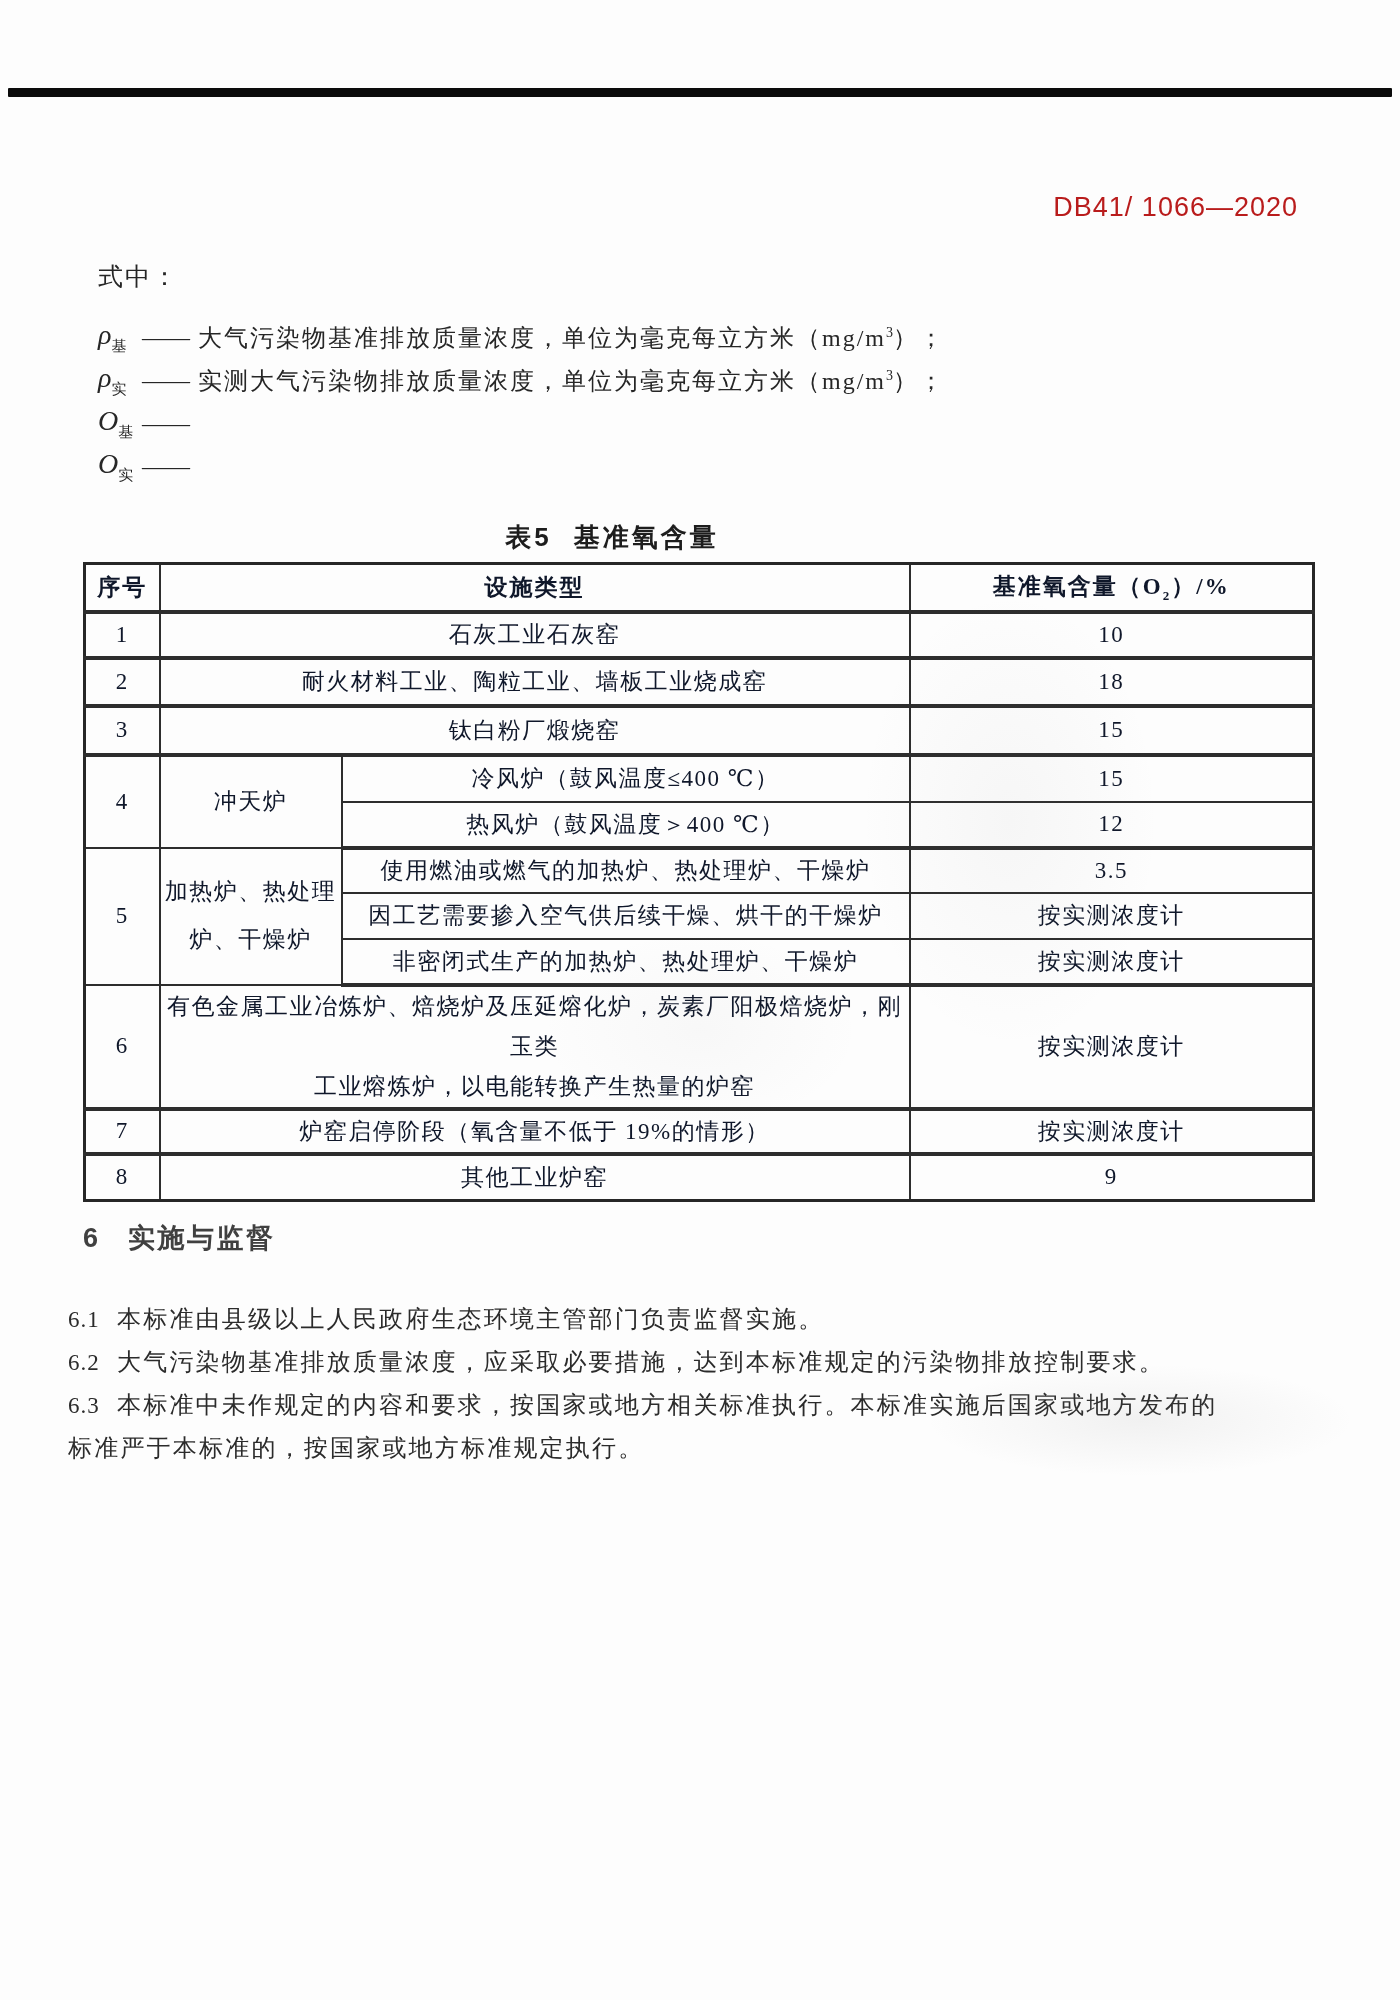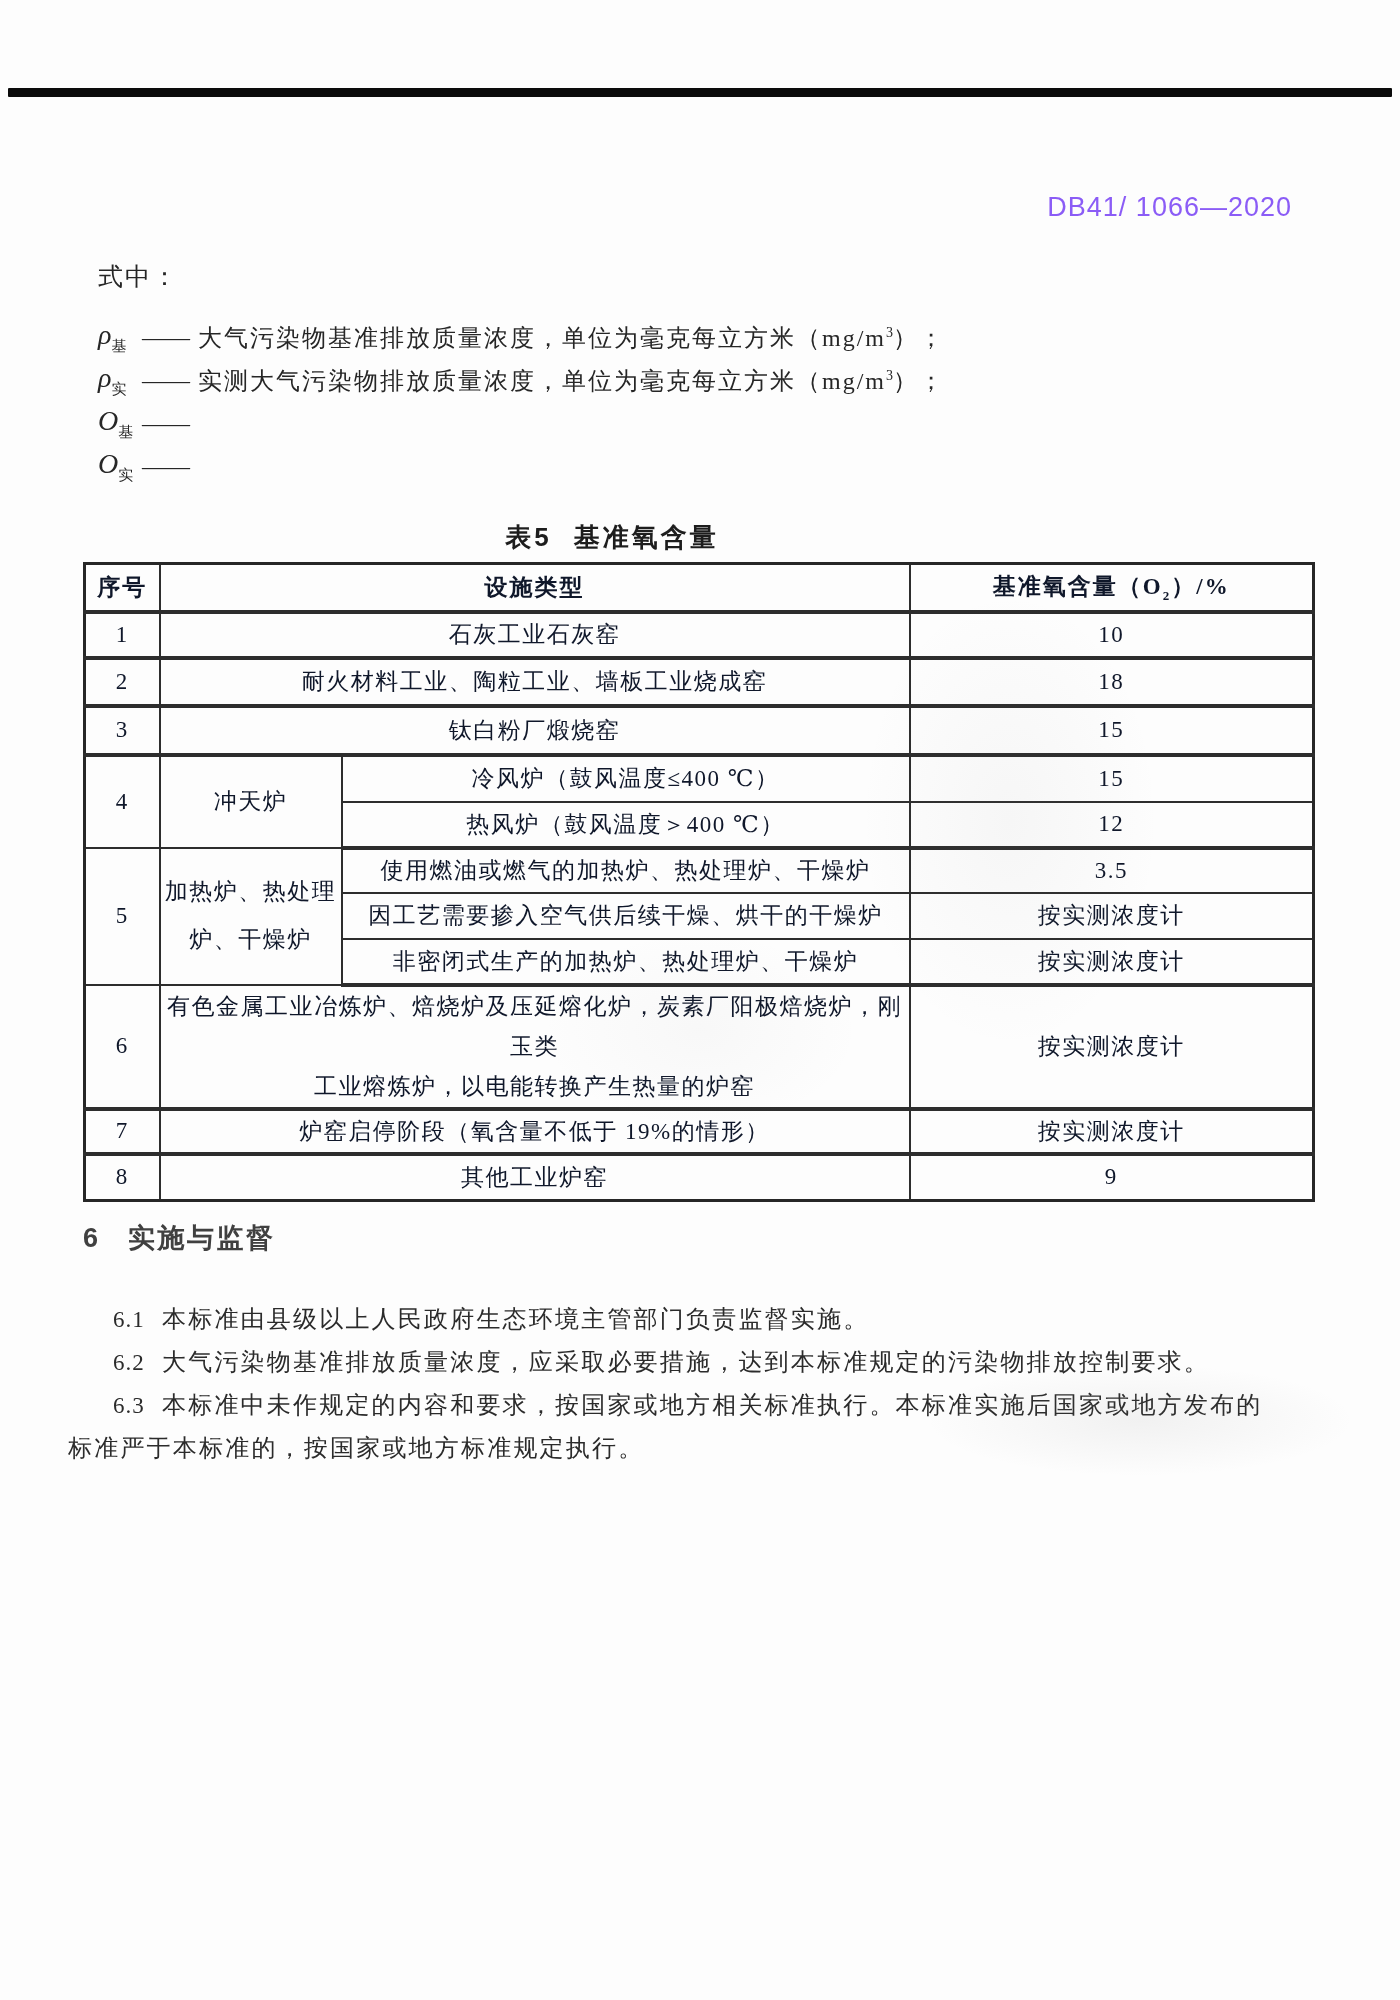--- a/index.html
+++ b/index.html
@@ -9,23 +9,23 @@
     background:#fdfdfd;
     font-family:"Liberation Serif","DejaVu Serif",serif;
     color:#262626;
     overflow:hidden;
   }
   .top-rule{
     position:absolute;left:8px;top:88px;width:1384px;height:9px;
     background:#0b0b0b;border-radius:1px;
   }
   .doc-code{
-    position:absolute;top:192px;right:108px;
+    position:absolute;top:192px;right:102px;
     font-family:"Liberation Sans","DejaVu Sans",sans-serif;
-    font-size:27px;font-weight:500;letter-spacing:1px;color:#8b5cf6;
+    font-size:27px;font-weight:500;letter-spacing:1px;color:#b91c1c;
   }
   .intro-label{
     position:absolute;left:98px;top:260px;
     font-size:25px;letter-spacing:2px;
   }
   .defs{position:absolute;left:98px;top:316px;}
   .def-line{height:43px;display:flex;align-items:center;font-size:24px;letter-spacing:2px;white-space:nowrap;}
   .def-sym{font-style:italic;font-size:28px;letter-spacing:0;display:inline-block;min-width:44px;}
   .def-sym sub{font-style:normal;font-size:15px;letter-spacing:0;}
   .def-dash{letter-spacing:0;margin-right:8px;white-space:nowrap;}
@@ -59,21 +59,21 @@
     position:absolute;left:83px;top:1220px;
     font-family:"Liberation Sans","DejaVu Sans",sans-serif;
     font-weight:bold;font-size:27px;letter-spacing:2.5px;color:#404040;
   }
   .sec6 .sec-no{margin-right:30px;letter-spacing:0;}
   .clauses{
     position:absolute;left:68px;top:1298px;width:1280px;
     font-size:24px;letter-spacing:2.2px;line-height:42px;color:#2b2b2b;
   }
   .clauses p{margin:0;}
-  .clause-no{display:inline-block;width:49px;letter-spacing:1px;font-size:23px;margin-left:45px;}
+  .clause-no{display:inline-block;width:49px;letter-spacing:1px;font-size:23px;}
   .wrap-line{display:block;}
   .smudge{position:absolute;pointer-events:none;}
   .smudge.a{left:860px;top:590px;width:300px;height:460px;
     background:radial-gradient(ellipse at center,rgba(125,125,125,0.055),rgba(125,125,125,0) 70%);}
   .smudge.b{left:540px;top:930px;width:320px;height:200px;
     background:radial-gradient(ellipse at center,rgba(130,130,130,0.045),rgba(130,130,130,0) 70%);}
   .smudge.c{left:930px;top:1365px;width:420px;height:110px;
     background:radial-gradient(ellipse at center,rgba(120,120,120,0.09),rgba(120,120,120,0) 72%);}
 </style>
 </head>

